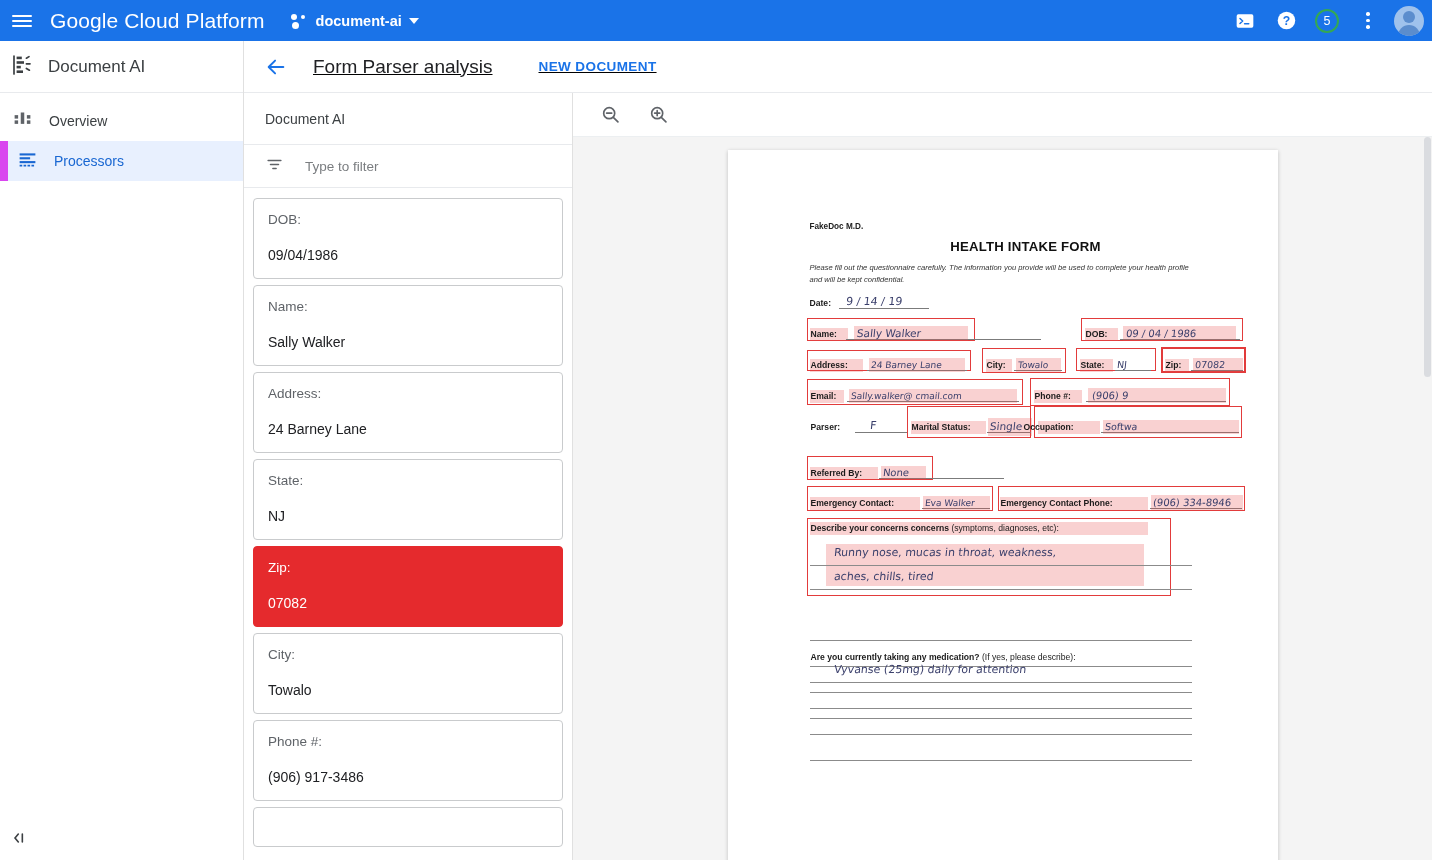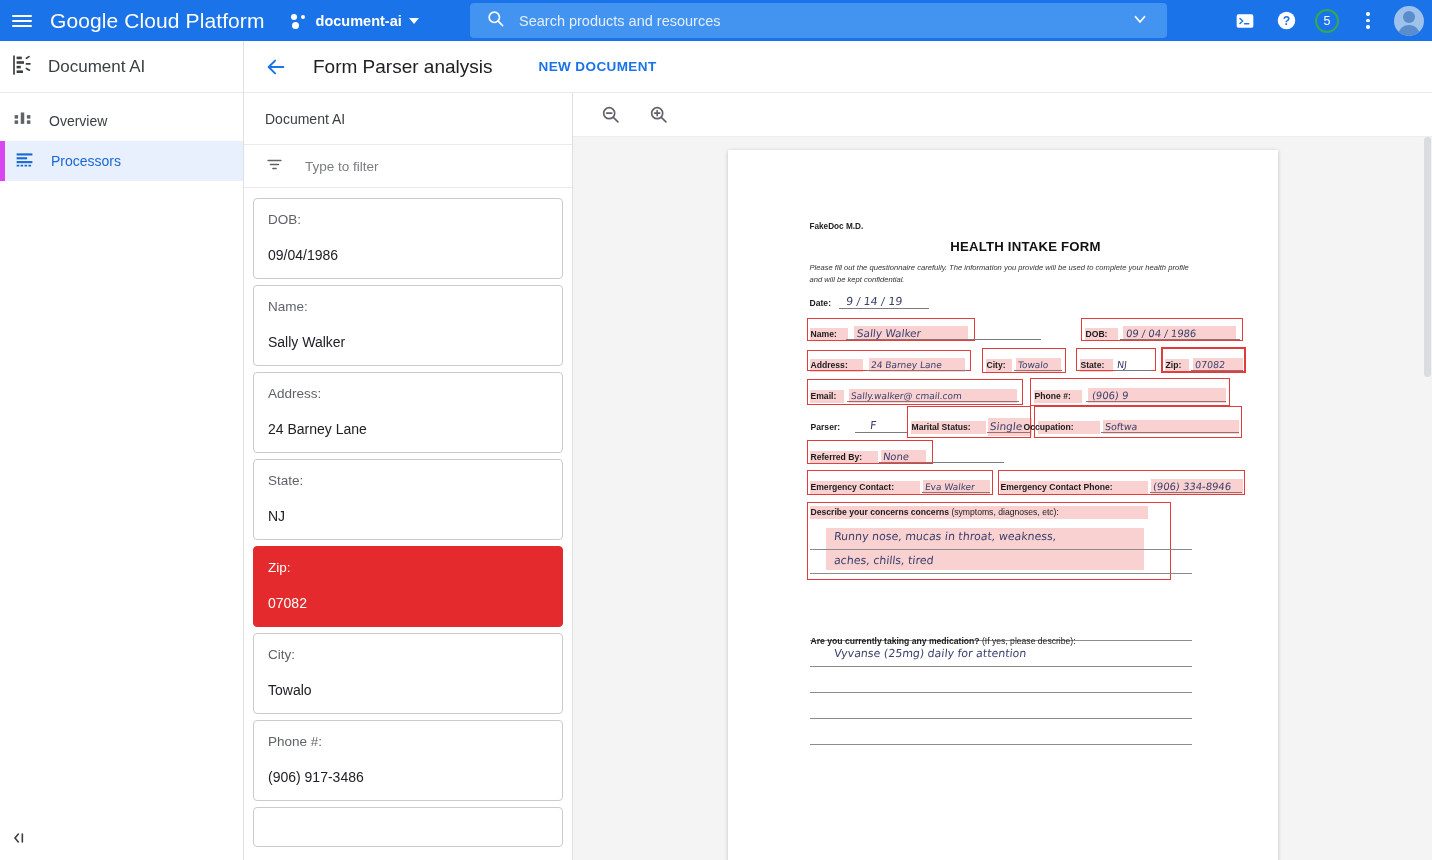--- a/index.html
+++ b/index.html
@@ -57,30 +57,30 @@
 
   
   .body-row { flex:1; display:flex; min-height:0; }
 
   
   .leftnav { width: 244px; flex:0 0 244px; background:#fff; border-right:1px solid #e0e0e0; position:relative; }
   .ln-head { height: 52px; display:flex; align-items:center; padding-left: 10px; border-bottom:1px solid #e8eaed; }
   .ln-head .t { font-size: 17px; color:#3c4043; margin-left: 14px; }
   .ln-item { height: 40px; display:flex; align-items:center; padding-left: 12px; cursor:pointer; font-size:14px; color:#3c4043; }
   .ln-item .lbl { margin-left: 16px; }
-  .ln-item.active { background:#e8f0fe; border-left: 5px solid #d946ef; padding-left: 9px; }
+  .ln-item.active { background:#e8f0fe; border-left: 8px solid #d946ef; padding-left: 9px; }
   .ln-item.active .lbl { color:#1967d2; }
   .ln-items { padding-top: 8px; }
   .collapse-btn { position:absolute; left: 10px; bottom: 10px; cursor:pointer; }
 
   
   .content { flex:1; display:flex; flex-direction:column; min-width:0; }
   .page-head {
     height: 52px; display:flex; align-items:center; border-bottom:1px solid #e8eaed; background:#fff;
-    padding-left: 17px; flex: 0 0 52px;
+    padding-left: 17px; flex: 0 0 52px; text-decoration: underline;
   }
   .back-arrow { width:30px;height:30px;display:flex;align-items:center;justify-content:center;cursor:pointer; }
   .page-title { font-size: 19px; color:#202124; margin-left: 22px; }
   .new-doc { margin-left: 46px; color:#1a73e8; font-size: 13.5px; font-weight:bold; letter-spacing:.4px; cursor:pointer; }
 
   .panes { flex:1; display:flex; min-height:0; }
 
   
   .midpane { width: 329px; flex:0 0 329px; border-right:1px solid #e0e0e0; display:flex;flex-direction:column; background:#fff; min-height:0; }
   .mid-title { height: 52px; display:flex;align-items:center; padding-left: 21px; font-size:14px; color:#3c4043; border-bottom:1px solid #e8eaed; flex:0 0 52px;}
@@ -145,34 +145,20 @@
     <div class="proj-chip">
       <div class="proj-dots">
           <i></i>
           <i></i>
           <i></i>
         </div>
       <div class="proj-name">document-ai</div>
       <div class="caret-down"></div>
     </div>
 
-    <div class="searchbar">
-      <span class="s-icon">
-        <svg width="19" height="19" viewBox="0 0 24 24" fill="none" stroke="#ffffff" stroke-width="2.1">
-          <circle cx="10.5" cy="10.5" r="6.5"></circle>
-            <line x1="15.4" y1="15.4" x2="21" y2="21" stroke-linecap="round"></line>
-        </svg>
-      </span>
-      <input placeholder="Search products and resources" style="">
-      <span class="chev">
-        <svg width="18" height="18" viewBox="0 0 24 24" fill="none" stroke="#ffffff" stroke-width="2.3" stroke-linecap="round">
-          <polyline points="6,9 12,16 18,9"></polyline>
-        </svg>
-      </span>
-    </div>
 
     <div class="top-icons">
       <div class="tbtn">
         <svg width="20" height="20" viewBox="0 0 24 24" fill="#ffffff">
           <rect x="2" y="4" width="20" height="16" rx="2" fill="#ffffff"></rect>
           <path d="M6 9l3.2 3L6 15" stroke="#1a73e8" stroke-width="1.8" fill="none" stroke-linecap="round" stroke-linejoin="round"></path>
           <line x1="11.5" y1="15.4" x2="16.5" y2="15.4" stroke="#1a73e8" stroke-width="1.8" stroke-linecap="round"></line>
         </svg>
       </div>
       <div class="tbtn">
@@ -418,21 +404,21 @@
                     <span class="hw slant" style="left:180px;bottom:4px;font-size:10.5px;">Single</span>
 
                     <span class="bx" style="left:224px;top:-8px;width:208px;height:32px;"></span>
                     <span class="hl" style="left:228px;bottom:2px;width:62px;height:13px;"></span>
                     <span class="dlab" style="left:214px;">Occupation:</span>
                     <span class="dline" style="left:291px;width:138px;"></span>
                     <span class="hl" style="left:293px;bottom:2px;width:136px;height:14px;"></span>
                     <span class="hw slant" style="left:295px;bottom:4px;font-size:9.5px;">Softwa</span>
                   </div>
 
-                  <div class="drow" style="margin-top:8px;">
+                  <div class="drow" style="margin-top:24px;">
                     <span class="bx" style="left:-3px;top:-4px;width:126px;height:24px;"></span>
                     <span class="hl" style="left:0;bottom:2px;width:68px;height:13px;"></span>
                     <span class="dlab" style="left:1px;">Referred By:</span>
                     <span class="dline" style="left:69px;width:125px;"></span>
                     <span class="hl" style="left:71px;bottom:2px;width:45px;height:14px;"></span>
                     <span class="hw slant" style="left:73px;bottom:4px;font-size:10px;">None</span>
                   </div>
 
                   <div class="drow" style="margin-top:8px;">
                     <span class="bx" style="left:-3px;top:-4px;width:186px;height:25px;"></span>

